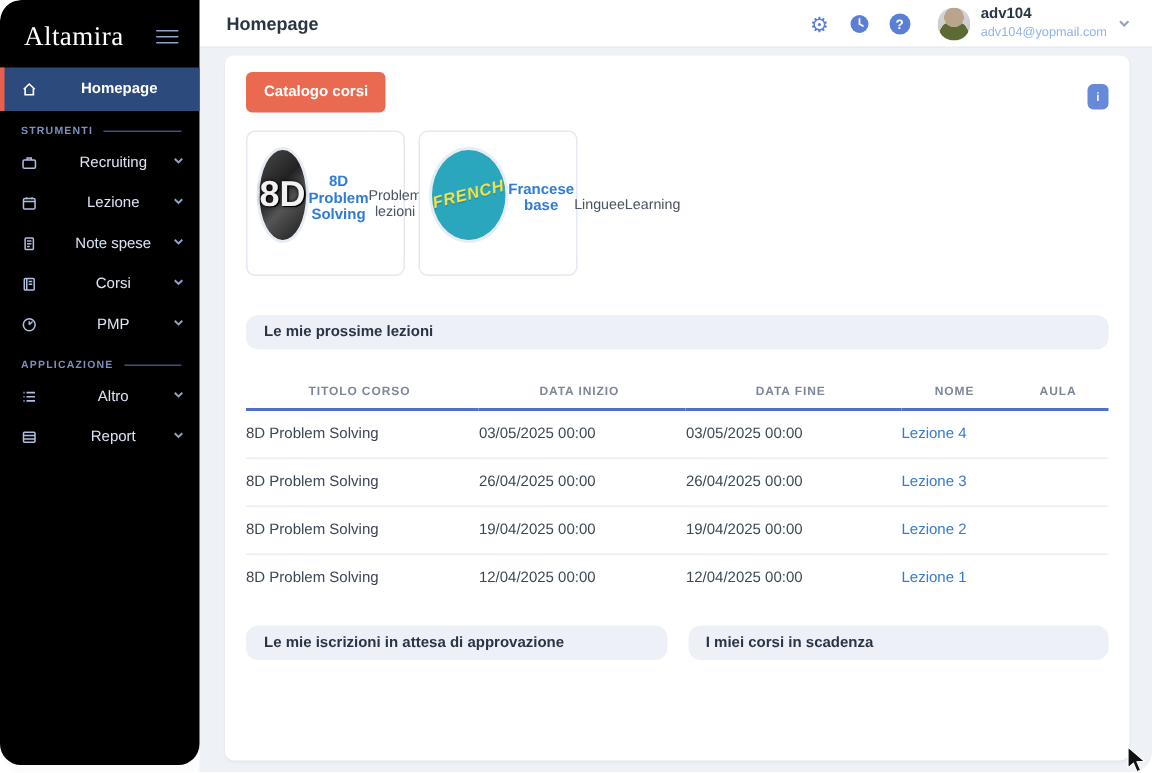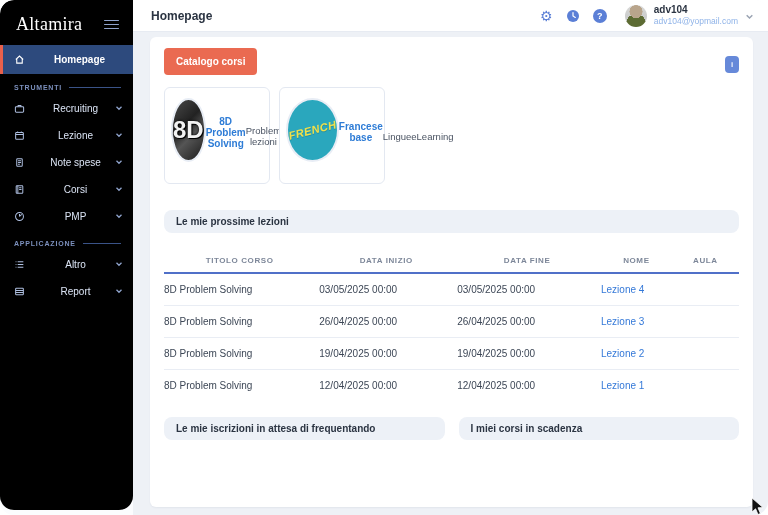--- a/index.html
+++ b/index.html
@@ -319,21 +319,21 @@
               <td>12/04/2025 00:00</td>
               <td class="link">Lezione 1</td>
               <td></td>
             </tr>
           </tbody>
         </table>
       </div>
 
       <div class="bottom-row">
         <div class="bottom-col">
-          <div class="section-bar ellipsis">Le mie iscrizioni in attesa di frequentando</div>
+          <div class="section-bar ellipsis">Le mie iscrizioni in attesa di approvazione</div>
 
         </div>
 
         <div class="bottom-col">
           <div class="section-bar ellipsis">I miei corsi in scadenza</div>
 
         </div>
       </div>
 
     </div>

